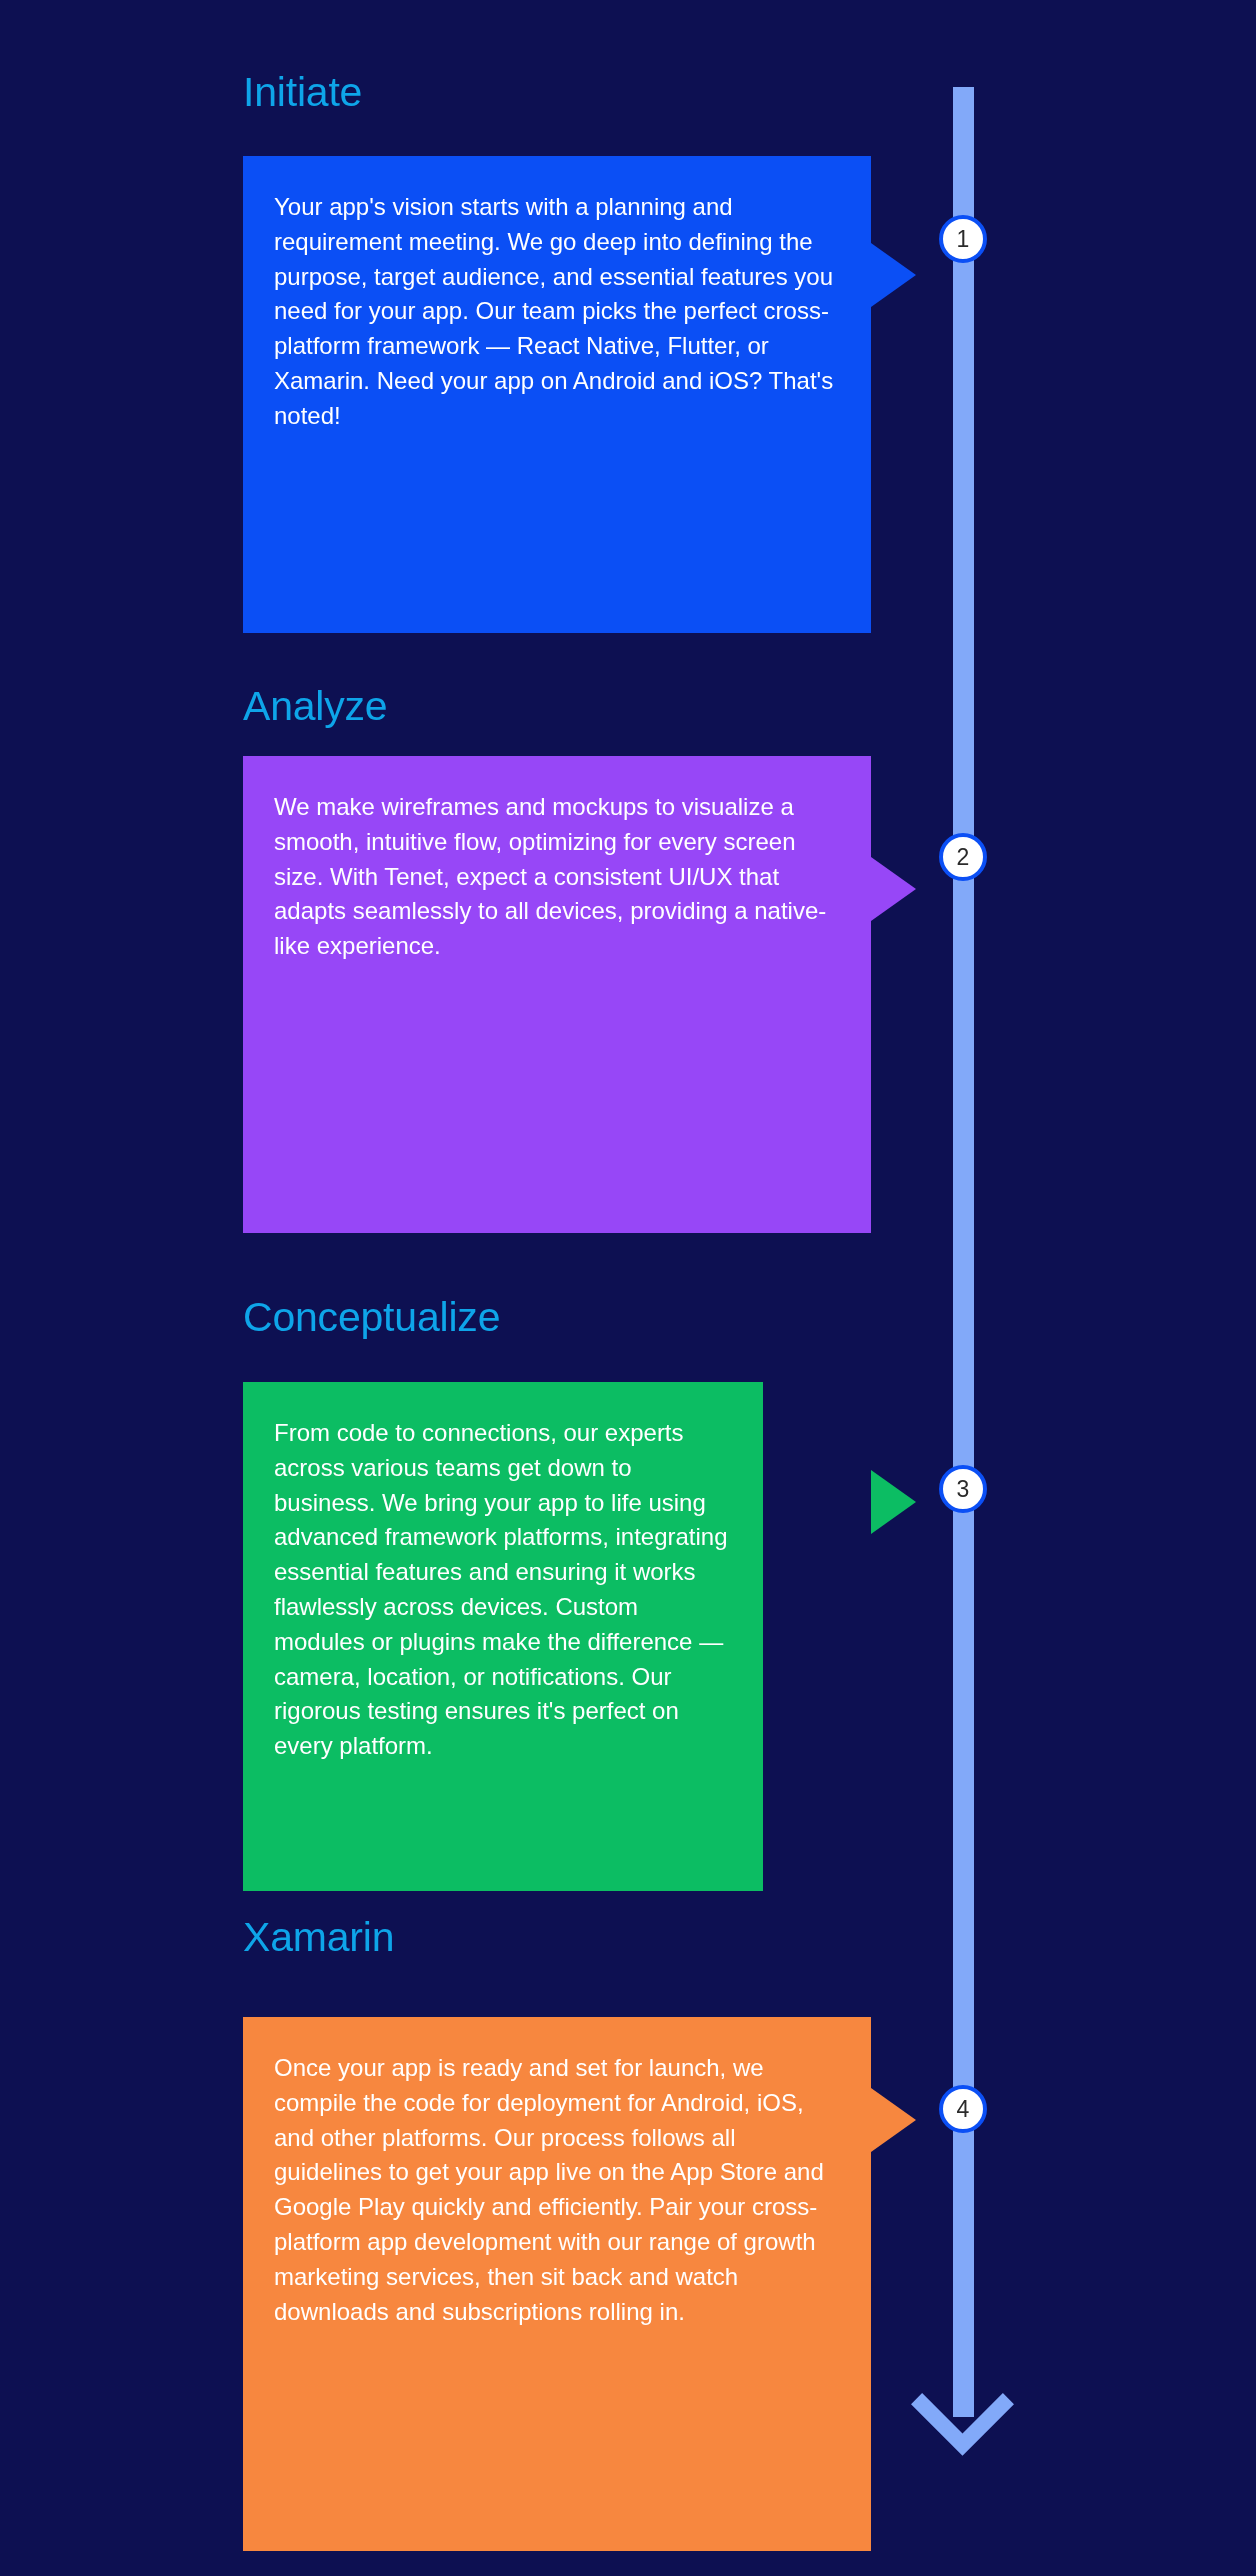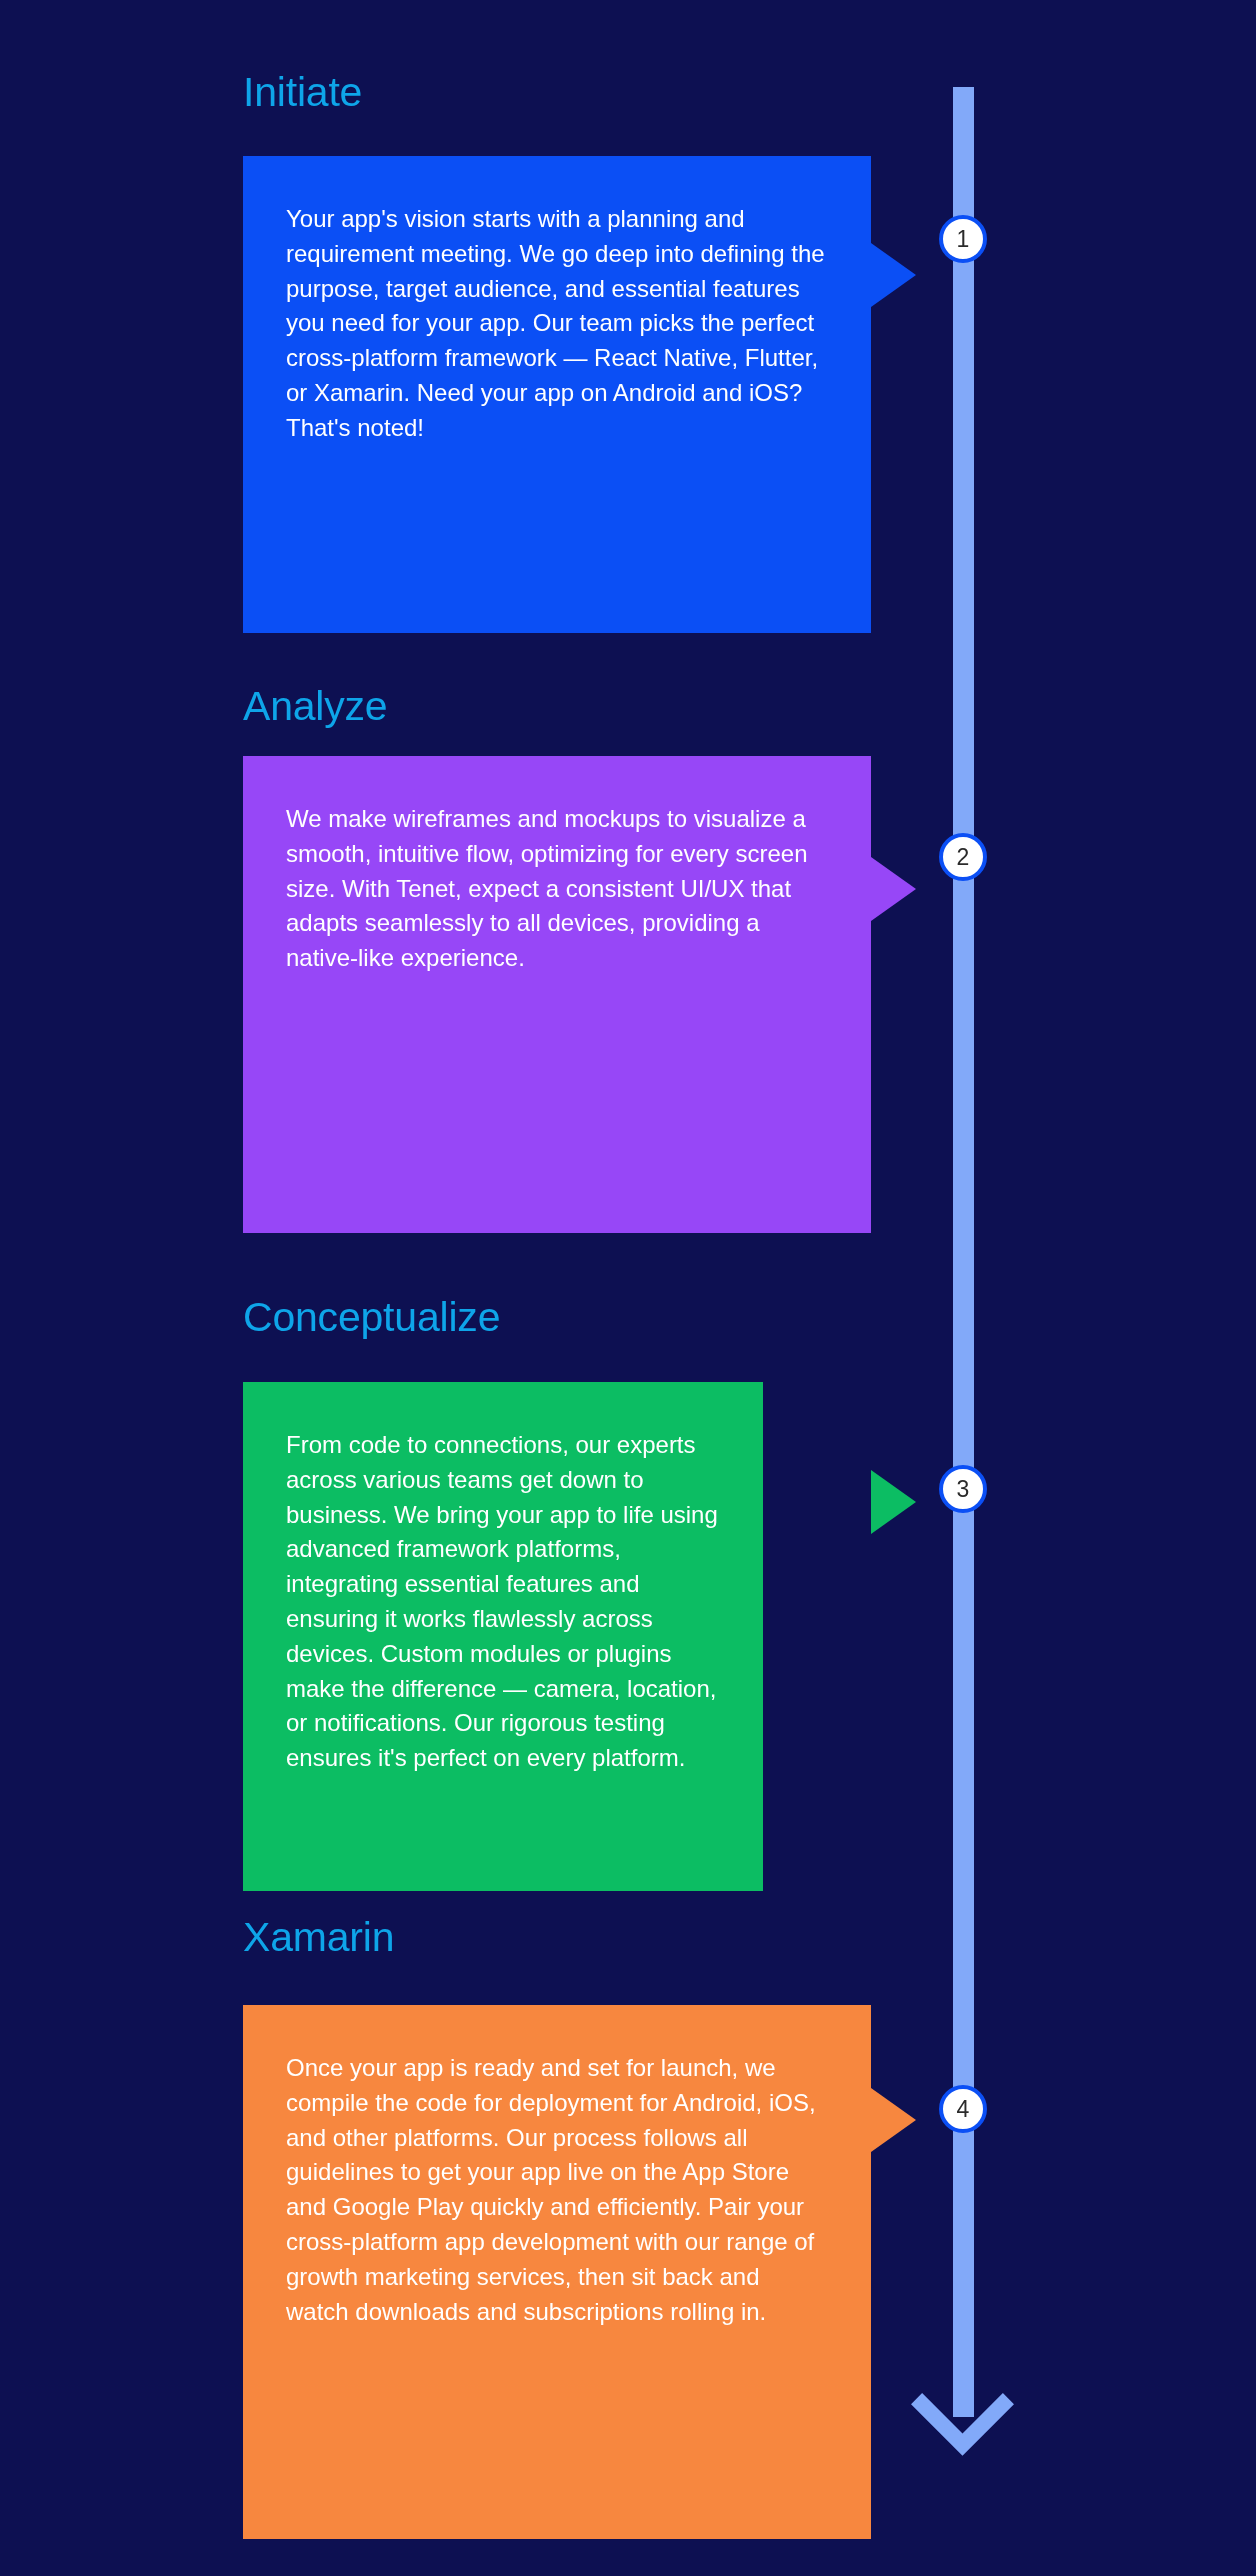--- a/index.html
+++ b/index.html
@@ -72,21 +72,21 @@
 
   .step-card {
     position: absolute;
     left: 0;
     color: #FFFFFF;
     font-size: 24px;
     line-height: 1.45;
     padding: 30px 27px 24px 27px;
   }
 
-  .step-card p { margin: 16px; }
+  .step-card p { margin: 4px; }
 
   
   .card-pointer {
     position: absolute;
     width: 0;
     height: 0;
     border-top: 32px solid transparent;
     border-bottom: 32px solid transparent;
     z-index: 4;
   }
@@ -132,21 +132,21 @@
   #step-3 .card-pointer {
     left: 628px;
     top: 175px;
     border-left: 45px solid #0CBD63;
   }
   #marker-3 { left: 939px; top: 1465px; }
 
   
   #step-4 { left: 243px; top: 1915px; width: 628px; }
   #step-4 .step-card {
-    top: 90px;
+    top: 102px;
     width: 628px;
     height: 534px;
     background: #F7873F;
   }
   #step-4 .card-pointer {
     left: 628px;
     top: 173px;
     border-left: 45px solid #F7873F;
   }
   #marker-4 { left: 939px; top: 2085px; }

